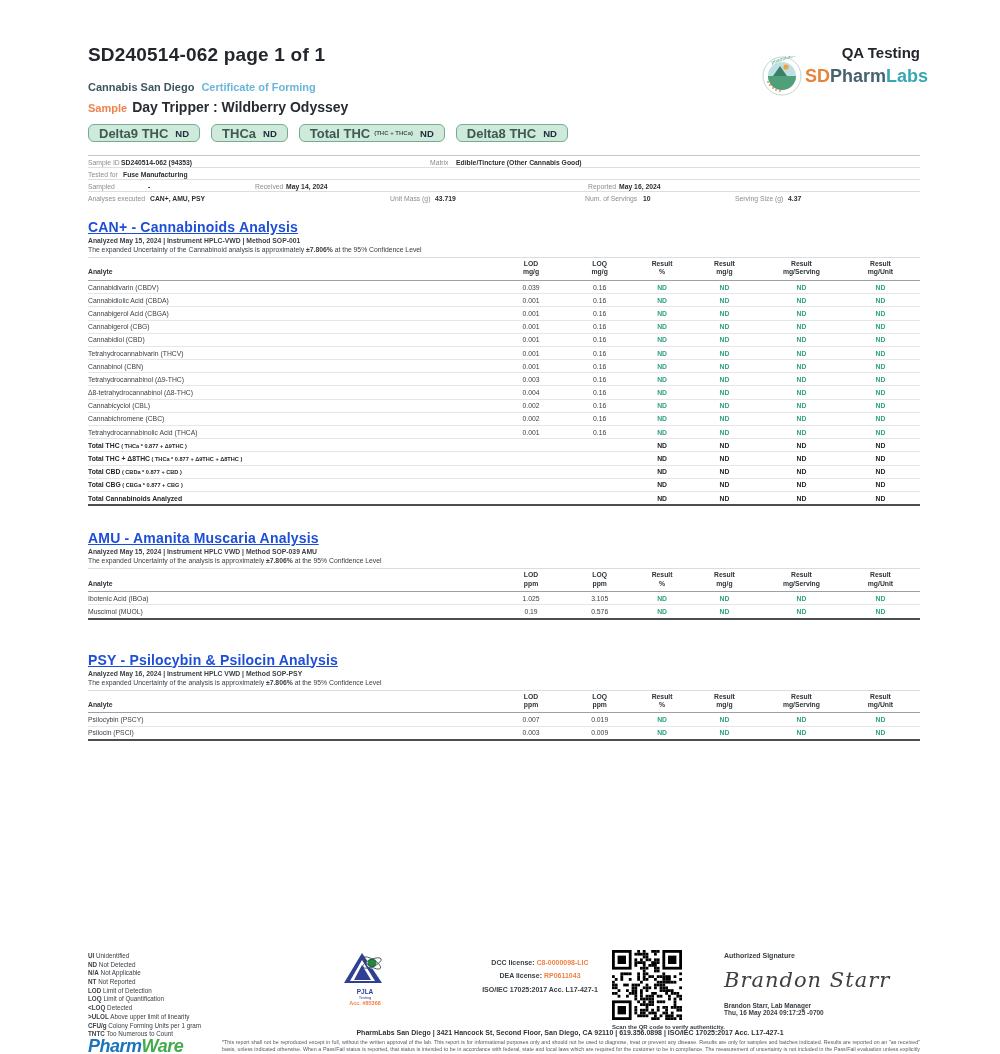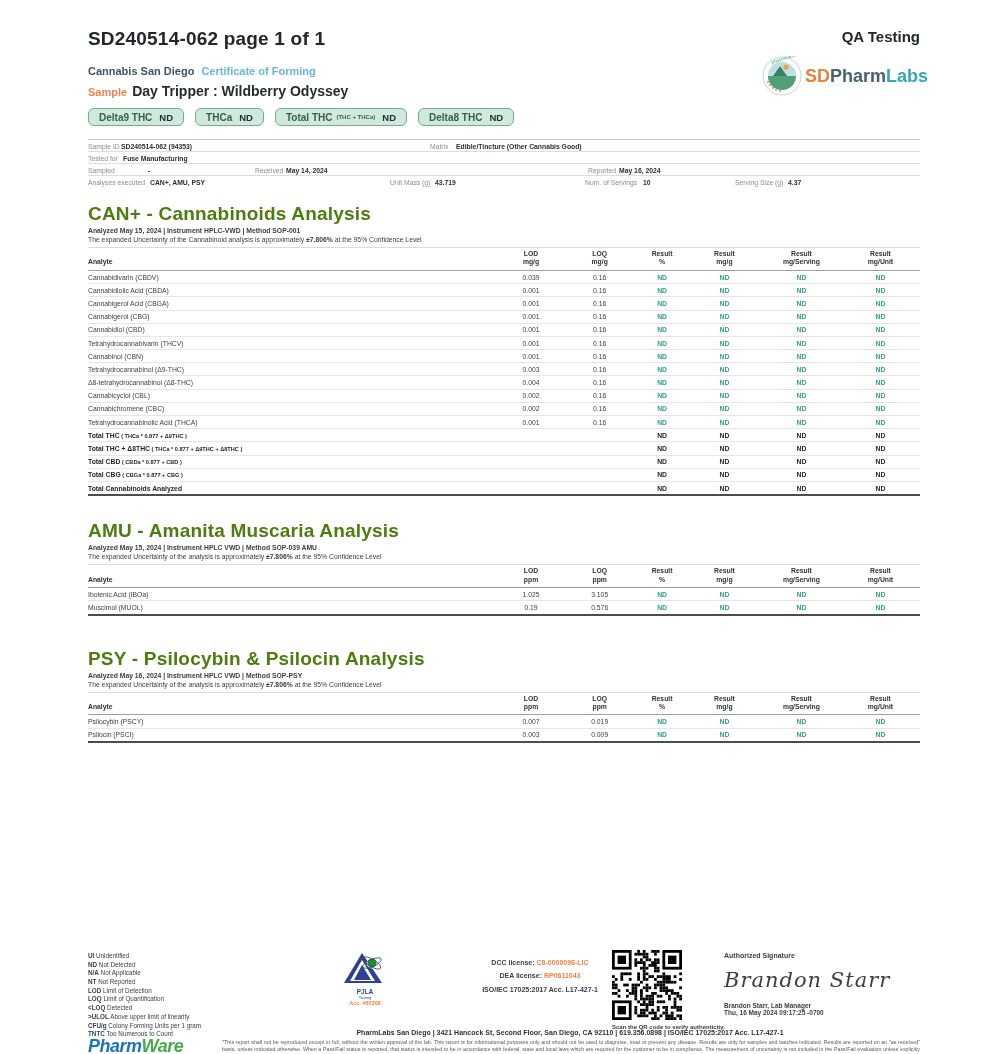--- a/index.html
+++ b/index.html
@@ -2,21 +2,21 @@
 <html><head>
 <meta charset="utf-8">
 <style>
   * { margin:0; padding:0; box-sizing:border-box; }
   html,body { background:#888; }
   .page {
     width:1000px; height:1054px; position:relative; background:#fff;
     font-family:"Liberation Sans", sans-serif; color:#33383d; overflow:hidden;
     margin:0 auto;
   }
-  .content { padding:28px 80px 0 88px; }
+  .content { padding:44px 80px 0 88px; }
 
   
   .header-row { display:flex; justify-content:space-between; align-items:flex-start; }
   .doc-title { font-size:19px; font-weight:700; color:#23272c; letter-spacing:.2px; }
   .qa-label  { font-size:15px; font-weight:700; color:#23272c; }
 
   .lab-row { margin-top:15px; font-size:11px; font-weight:700; }
   .lab-name { color:#3c5560; }
   .doc-type { color:#69b6da; margin-left:4px; }
 
@@ -26,34 +26,34 @@
   .brand-pharm { color:#48626e; }
   .brand-labs { color:#38a7b5; }
 
   .sample-row { margin-top:6px; display:flex; align-items:baseline; }
   .sample-label { color:#ef8350; font-size:11px; font-weight:700; margin-right:5px; }
   .sample-name { font-size:14px; font-weight:700; color:#272b30; }
 
   .badges { display:flex; gap:11px; margin-top:9px; }
   .badge { background:#cfe9db; border:1px solid #74ac8f; border-radius:6px;
            padding:3px 10px; display:flex; align-items:center; gap:7px; height:18px; }
-  .badge-label { font-size:10px; font-weight:700; color:#3d5b55; }
+  .badge-label { font-size:13px; font-weight:700; color:#3d5b55; }
   .badge-sub { font-size:6px; font-weight:700; color:#3d5b55; margin-left:-3px; }
   .badge-val { font-size:9.5px; font-weight:700; color:#232f3d; }
 
   
   .info-table { margin-top:13px; }
   .info-row { position:relative; height:12px; border-top:1px solid #c6c6c6; font-size:6.8px; }
   .info-row + .info-row { border-top:1px solid #dedede; }
   .ilabel { position:absolute; top:2.5px; color:#8d8d8d; }
   .ival   { position:absolute; top:2.5px; color:#2b2f33; font-weight:700; }
 
   
   .section { margin-top:16px; }
-  .sec-title { font-size:19px; font-weight:700; color:#4d7c0f; letter-spacing:.2px; }
+  .sec-title { font-size:14px; font-weight:700; color:#1d4ed8; letter-spacing:.2px;text-decoration:underline; }
   .sec-meta { font-size:6.8px; font-weight:700; color:#3b4045; margin-top:2px; }
   .sec-unc  { font-size:6.8px; color:#3b4045; margin-top:2px; }
   .sec-unc b { font-weight:700; }
 
   table { width:100%; border-collapse:collapse; margin-top:4px; }
   thead th { font-size:6.8px; font-weight:700; color:#2e3338; text-align:center;
              padding:2px 0 3px; border-top:1px solid #dcdcdc; border-bottom:1px solid #a0a0a0;
              vertical-align:top; line-height:1.25; }
   thead th.analyte { text-align:left; vertical-align:bottom; }
   tbody td { font-size:6.8px; color:#3a3e43; text-align:center; padding:2.6px 0;

